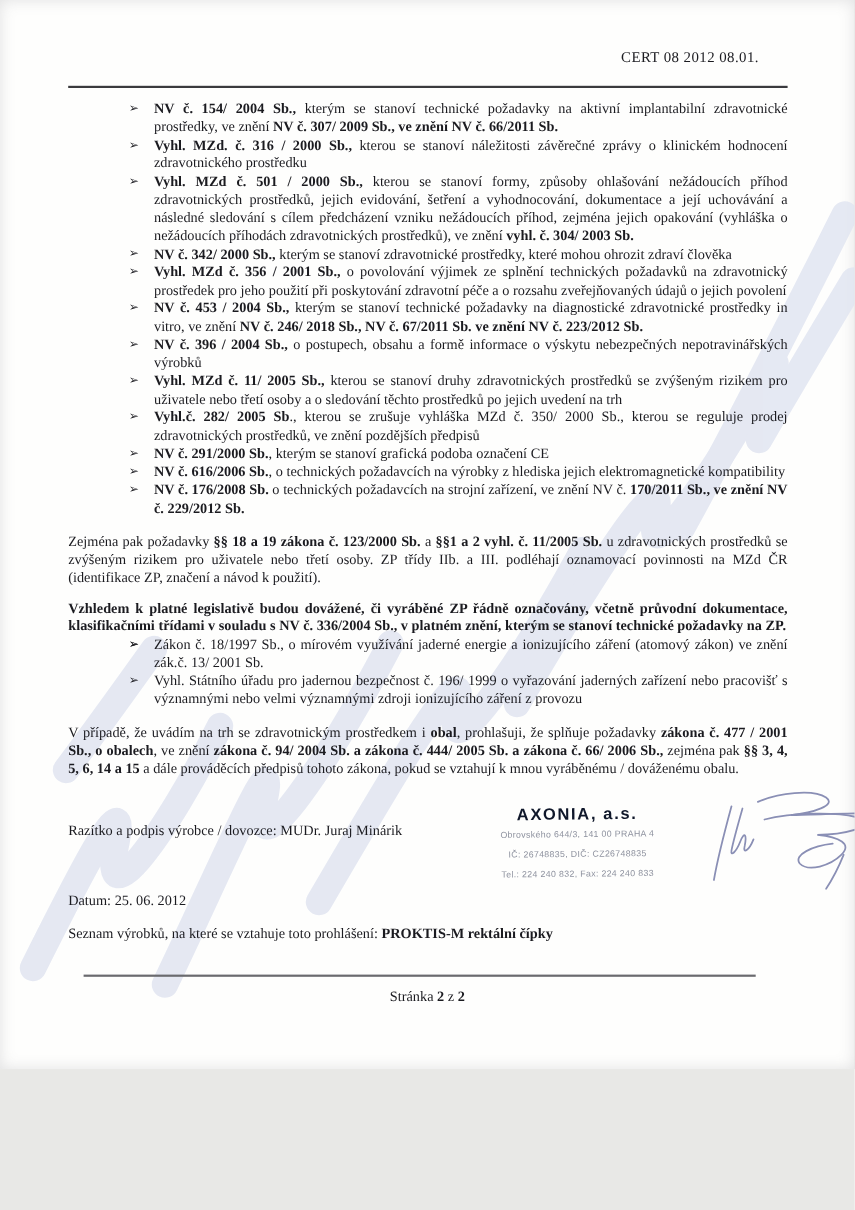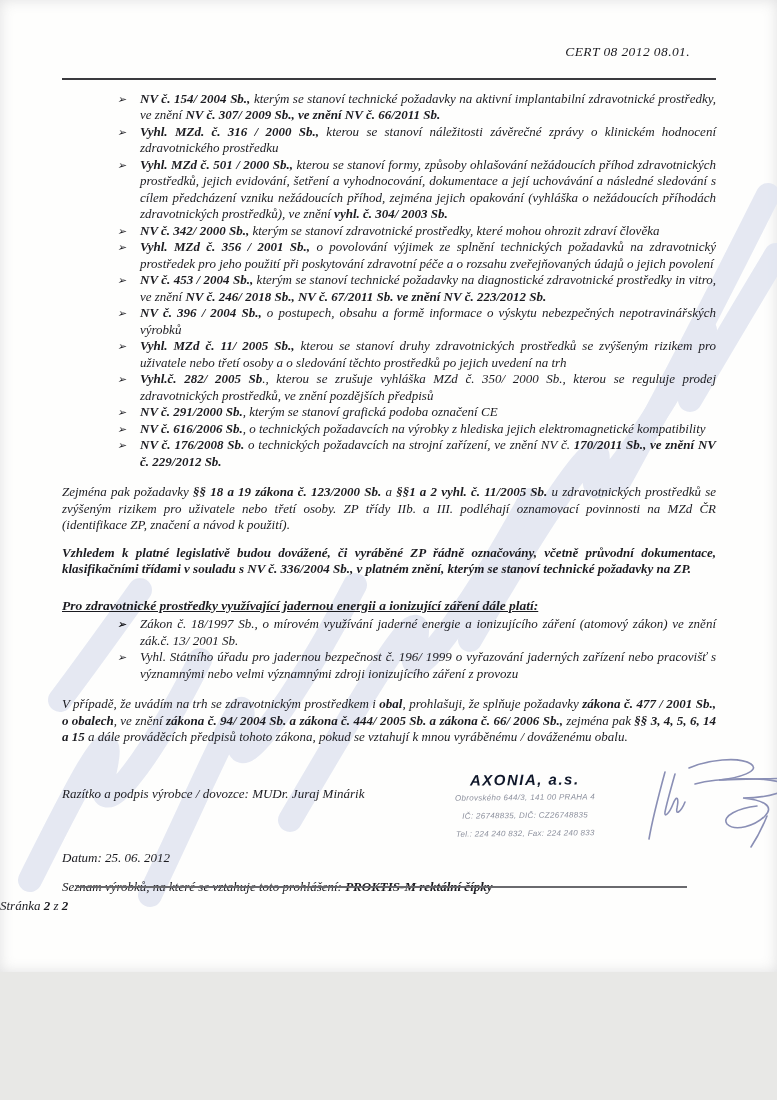--- a/index.html
+++ b/index.html
@@ -5,21 +5,20 @@
   html,body{margin:0;padding:0;background:#e8e8e6;}
   .page{
     position:relative;
     width:777px;height:972px;
     margin:0 auto;
     background:#fefefd;
     font-family:"Liberation Serif", serif;
     color:#1b1b20;
     overflow:hidden;
     box-shadow:inset 0 0 14px rgba(90,90,100,.18);
-    font-style:italic;
   }
   .watermark{
     position:absolute;inset:0;z-index:0;pointer-events:none;
   }
   .content{
     position:relative;z-index:1;
     padding:44px 61px 0 62px;
     font-size:13px;line-height:16.5px;
   }
   .header-row{text-align:right;padding-right:26px;font-size:13.5px;letter-spacing:.4px;}
@@ -50,21 +49,21 @@
   }
   .stamp-name{font-size:15px;letter-spacing:1.5px;font-weight:bold;color:#0f172a;}
   .stamp-line{font-size:8px;letter-spacing:.3px;margin-top:1.5px;white-space:nowrap;}
   .signature{position:absolute;left:585px;top:-18px;}
   .date-line{margin-top:20px;}
   .products-line{margin-top:1px;}
   .footer{
     position:absolute;left:0;right:0;bottom:0;height:86px;z-index:1;
   }
   .footer-rule{border:none;border-top:2px solid #6a6a6e;margin:0 90px 0 76px;}
-  .footer-text{font-size:13px;margin-top:10px;}
+  .footer-text{text-align:center;font-size:13px;margin-top:10px;}
   b{font-weight:bold;}
 </style>
 </head>
 <body>
 
 <div class="page">
 
   <svg class="watermark" viewBox="0 0 777 1100" xmlns="http://www.w3.org/2000/svg">
     <g fill="none" stroke="#e1e5f1" stroke-width="24" stroke-linecap="round" opacity="0.85">
       <path d="M 30 880 C 70 800 120 700 105 770 C 92 838 150 760 200 660"></path>
@@ -97,21 +96,20 @@
         <li><span class="bullet">➢</span><span><b>Vyhl.č. 282/ 2005 Sb</b><span>., kterou se zrušuje vyhláška MZd č. 350/ 2000 Sb., kterou se reguluje prodej zdravotnických prostředků, ve znění pozdějších předpisů</span></span></li>
         <li><span class="bullet">➢</span><span><b>NV č. 291/2000 Sb.</b><span>, kterým se stanoví grafická podoba označení CE</span></span></li>
         <li><span class="bullet">➢</span><span><b>NV č. 616/2006 Sb.</b><span>, o technických požadavcích na výrobky z hlediska jejich elektromagnetické kompatibility</span></span></li>
         <li><span class="bullet">➢</span><span><b>NV č. 176/2008 Sb.</b><span> o technických požadavcích na strojní zařízení, ve znění NV č. </span><b>170/2011 Sb., ve znění NV č. 229/2012 Sb.</b></span></li>
       </ul>
 
     <p class="para"><span>Zejména pak požadavky </span><b>§§ 18 a 19 zákona č. 123/2000 Sb.</b><span> a </span><b>§§1 a 2 vyhl. č. 11/2005 Sb.</b><span> u zdravotnických prostředků se zvýšeným rizikem pro uživatele nebo třetí osoby. ZP třídy IIb. a III. podléhají oznamovací povinnosti na MZd ČR (identifikace ZP, značení a návod k použití).</span></p>
 
     <p class="para all-bold">Vzhledem k platné legislativě budou dovážené, či vyráběné ZP řádně označovány, včetně průvodní dokumentace, klasifikačními třídami v souladu s NV č. 336/2004 Sb., v platném znění, kterým se stanoví technické požadavky na ZP.</p>
 
-    <h3 class="section-heading">Pro zdravotnické prostředky využívající jadernou energii a ionizující záření dále platí:</h3>
 
     <ul class="doc-list">
         <li><span class="bullet">➢</span></li>
         <li><span class="bullet">➢</span><span><span>Zákon č. 18/1997 Sb., o mírovém využívání jaderné energie a ionizujícího záření (atomový zákon) ve znění zák.č. 13/ 2001 Sb.</span></span></li>
         <li><span class="bullet">➢</span><span><span>Vyhl. Státního úřadu pro jadernou bezpečnost č. 196/ 1999 o vyřazování jaderných zařízení nebo pracovišť s významnými nebo velmi významnými zdroji ionizujícího záření z provozu</span></span></li>
       </ul>
 
     <p class="para"><span>V případě, že uvádím na trh se zdravotnickým prostředkem i </span><b>obal</b><span>, prohlašuji, že splňuje požadavky </span><b>zákona č. 477 / 2001 Sb., o obalech</b><span>, ve znění </span><b>zákona č. 94/ 2004 Sb. a zákona č. 444/ 2005 Sb. a zákona č. 66/ 2006 Sb.,</b><span> zejména pak </span><b>§§ 3, 4, 5, 6, 14 a 15</b><span> a dále prováděcích předpisů tohoto zákona, pokud se vztahují k mnou vyráběnému / dováženému obalu.</span></p>
 
     <div class="sig-row">

